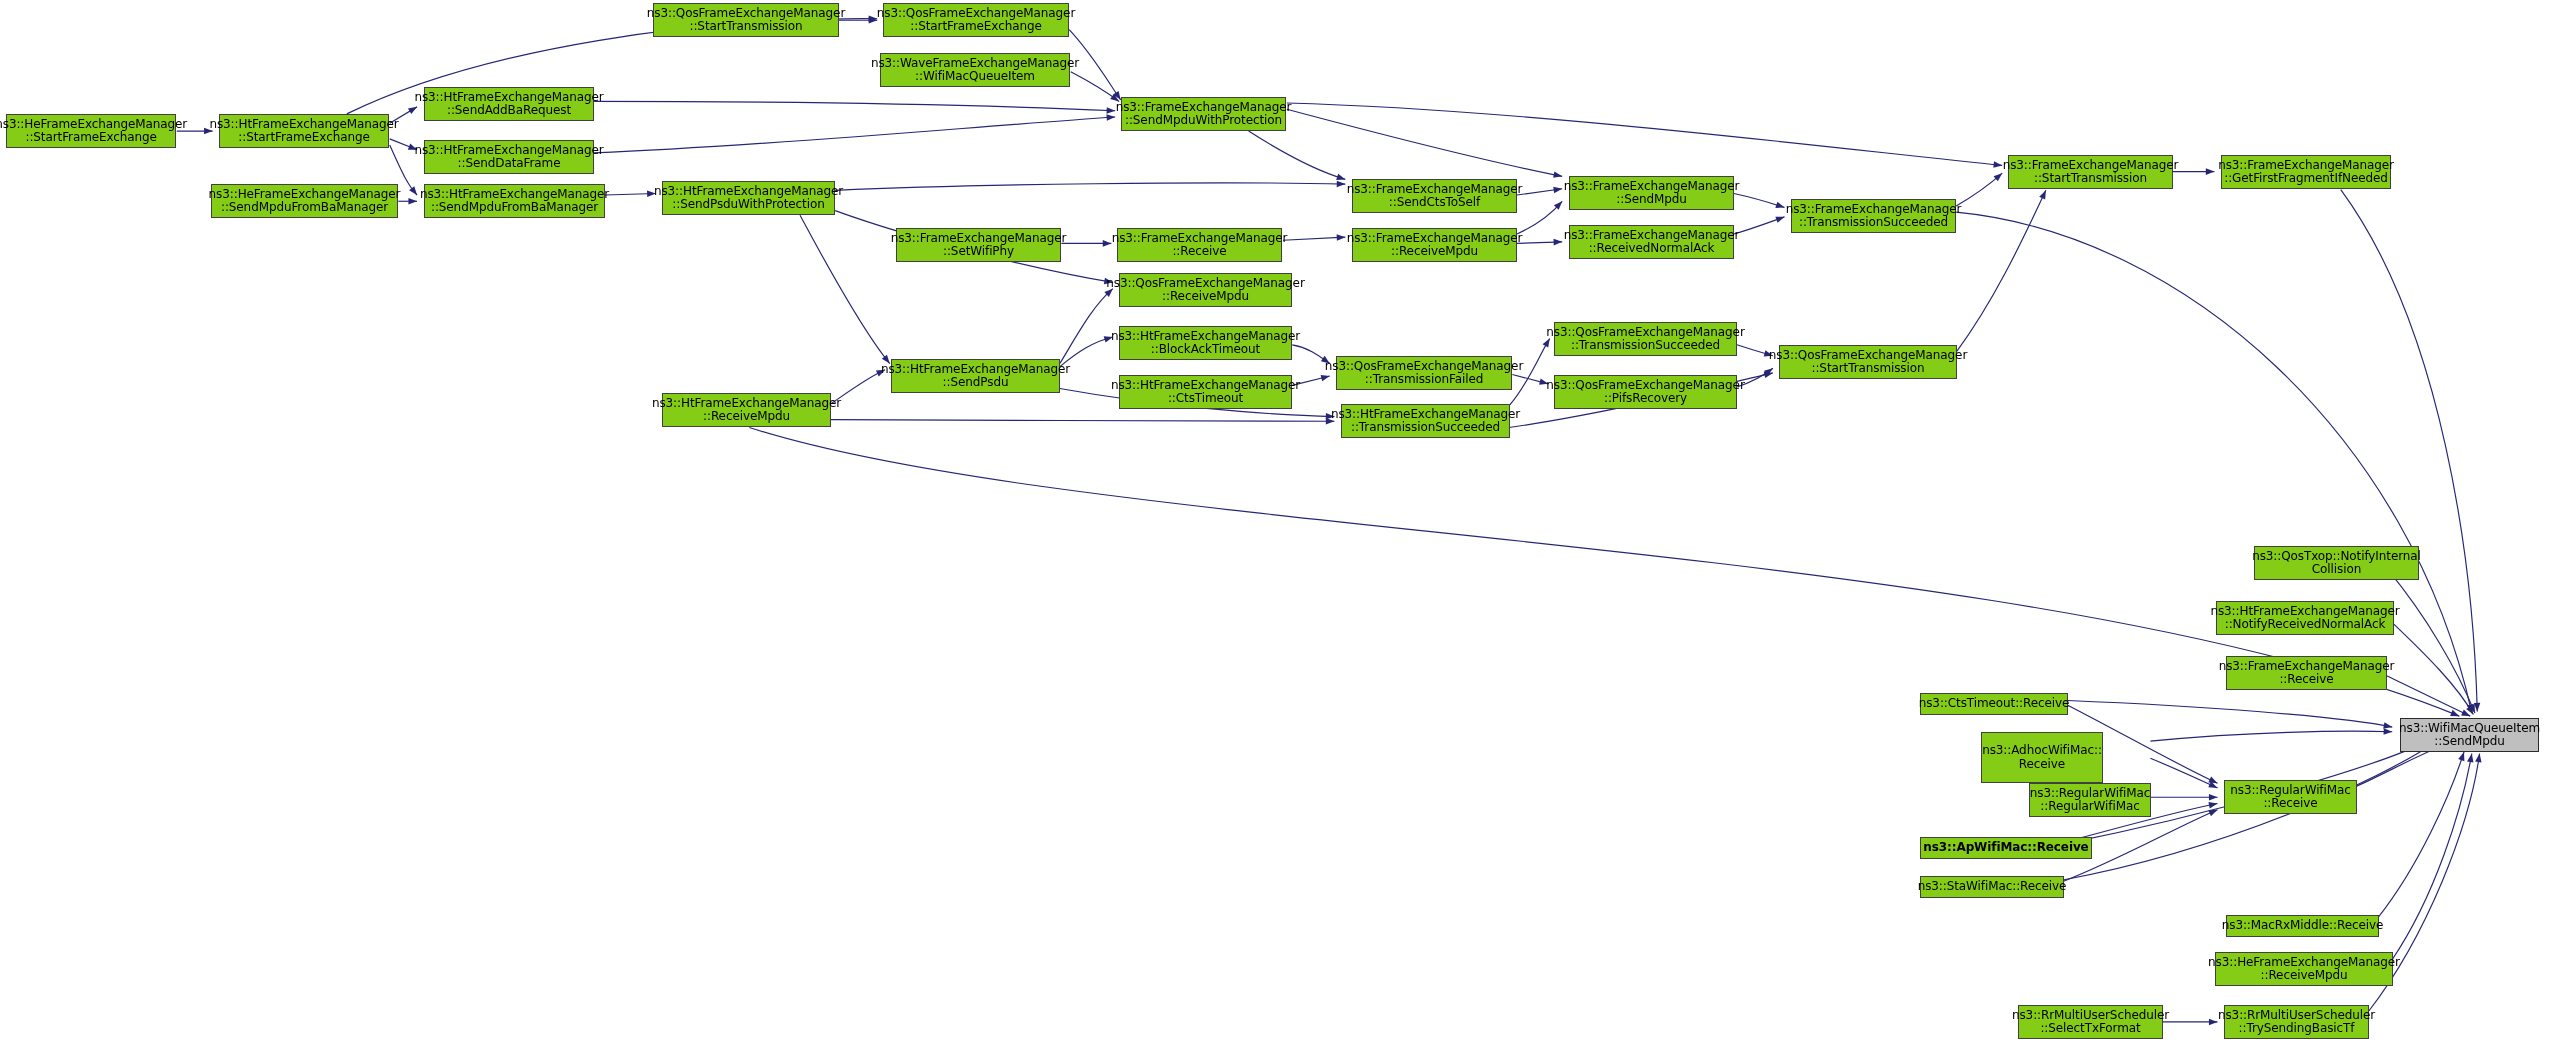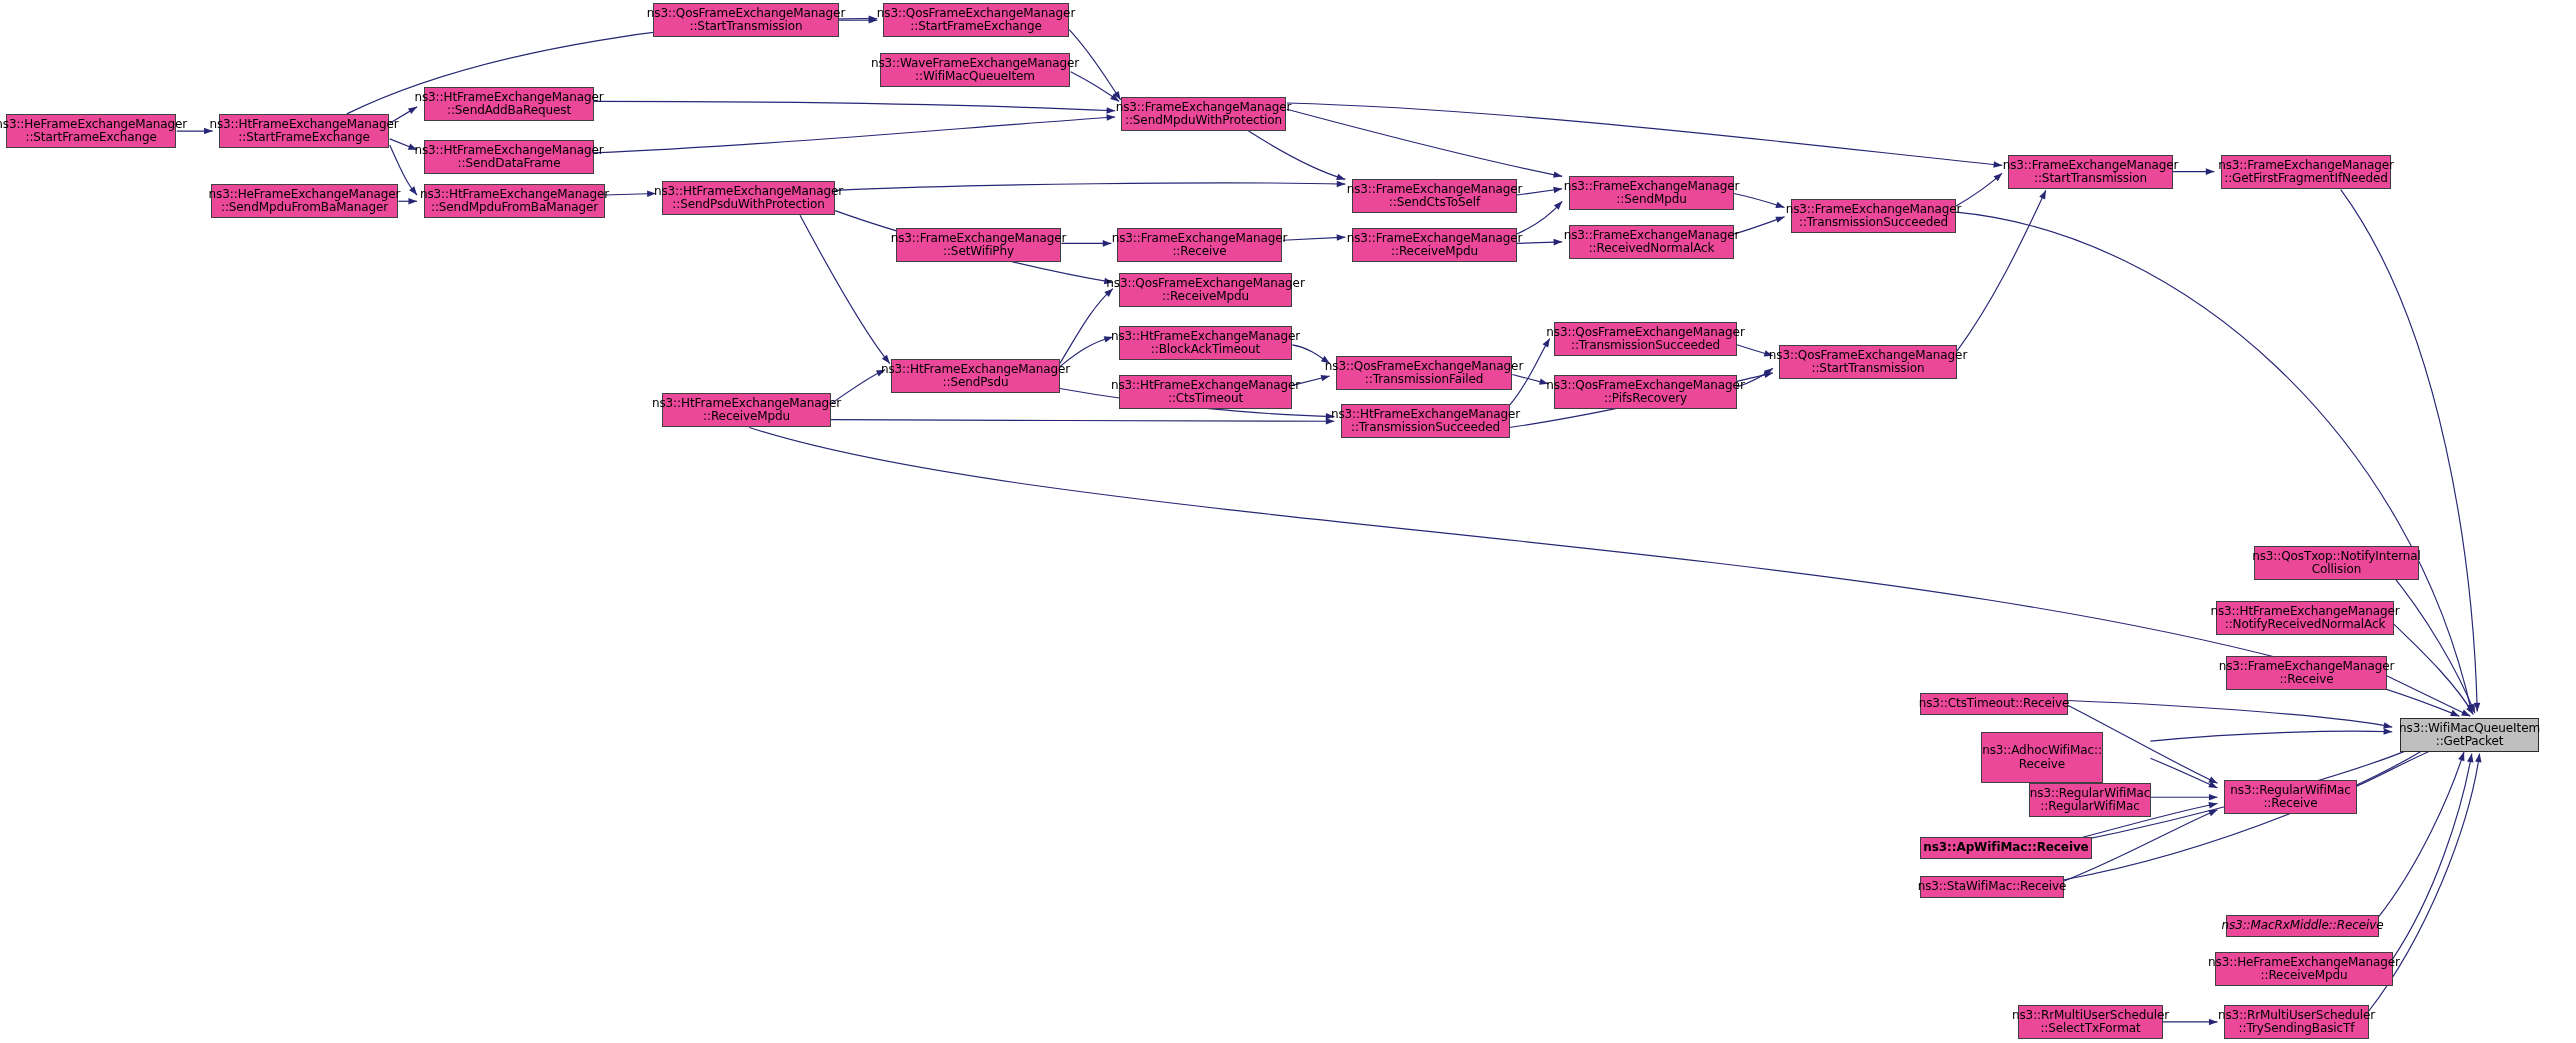--- a/index.html
+++ b/index.html
@@ -3,21 +3,21 @@
 <meta charset="utf-8">
 <style>
   html,body{margin:0;padding:0;background:#ffffff;}
   body{font-family:"DejaVu Sans","Liberation Sans",sans-serif;}
   #graph{position:relative;width:2576px;height:1043px;background:#ffffff;overflow:hidden;}
   #edges{position:absolute;left:0;top:0;width:2576px;height:1043px;pointer-events:none;}
   .node{
     position:absolute;
     box-sizing:border-box;
     border:1.2px solid #404040;
-    background:#ec4899;
+    background:#84cc16;
     color:#000000;
     display:flex;
     align-items:center;
     justify-content:center;
     text-align:center;
     font-size:12px;
     line-height:1.12;
     letter-spacing:-0.1px;
     white-space:pre-line;
     padding:0.8px 2.3px;
@@ -218,23 +218,23 @@
 ::Receive</div>
     <div class="node" style="left: 1920px; top: 693px; width: 148px; height: 22px;">ns3::CtsTimeout::Receive</div>
     <div class="node" style="left: 1981px; top: 732px; width: 122px; height: 51px;">ns3::AdhocWifiMac::
 Receive</div>
     <div class="node" style="left: 2029px; top: 783px; width: 122px; height: 34px;">ns3::RegularWifiMac
 ::RegularWifiMac</div>
     <div class="node" style="left: 1920px; top: 837px; width: 172px; height: 22px; font-weight: bold;">ns3::ApWifiMac::Receive</div>
     <div class="node" style="left: 1920px; top: 876px; width: 144px; height: 22px;">ns3::StaWifiMac::Receive</div>
     <div class="node" style="left: 2224px; top: 780px; width: 133px; height: 34px;">ns3::RegularWifiMac
 ::Receive</div>
-    <div class="node" style="left: 2226px; top: 915px; width: 153px; height: 22px; font-style: italic;">ns3::MacRxMiddle::Receive</div>
+    <div class="node" style="left: 2226px; top: 915px; width: 153px; height: 22px;">ns3::MacRxMiddle::Receive</div>
     <div class="node" style="left: 2215px; top: 952px; width: 178px; height: 34px;">ns3::HeFrameExchangeManager
 ::ReceiveMpdu</div>
     <div class="node" style="left: 2018px; top: 1005px; width: 145px; height: 34px;">ns3::RrMultiUserScheduler
 ::SelectTxFormat</div>
     <div class="node" style="left: 2224px; top: 1005px; width: 145px; height: 34px;">ns3::RrMultiUserScheduler
 ::TrySendingBasicTf</div>
     <div class="node highlight" style="left: 2400px; top: 718px; width: 139px; height: 34px;">ns3::WifiMacQueueItem
-::GetPacket</div>
+::SendMpdu</div>
   </div>
 
 
 </body></html>

